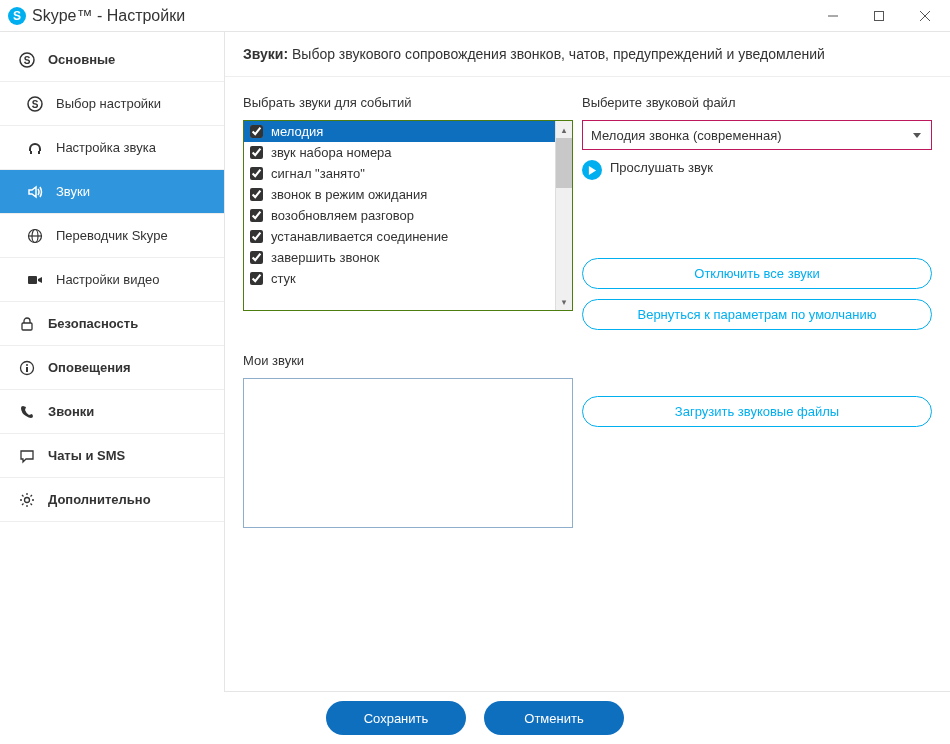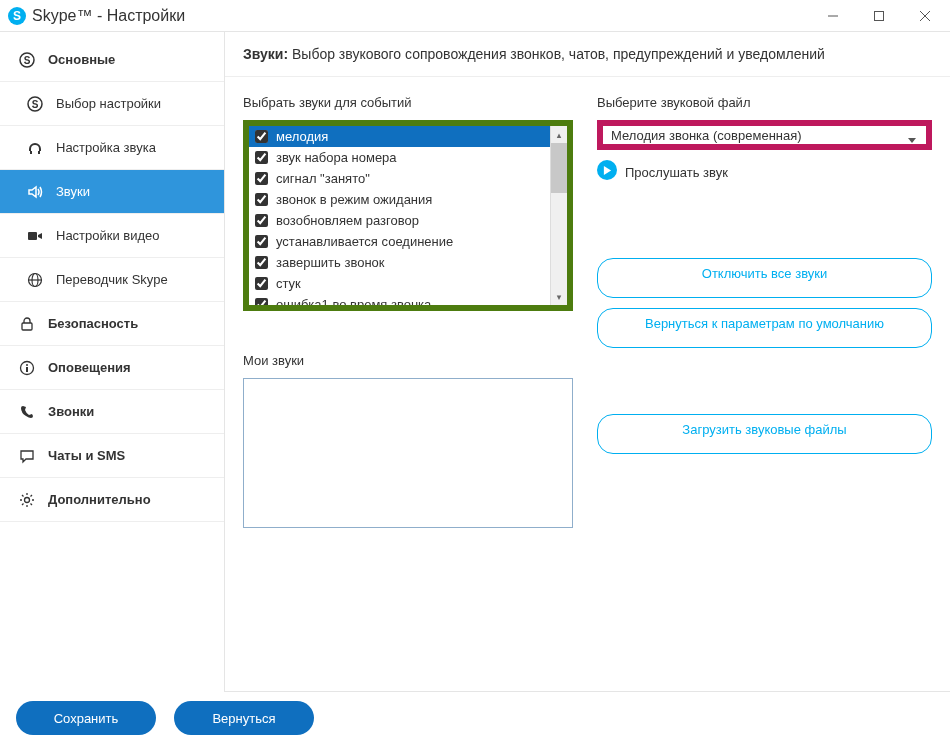--- a/index.html
+++ b/index.html
@@ -17,48 +17,48 @@
     .side-item { display: flex; align-items: center; height: 44px; padding: 0 16px; border-bottom: 1px solid #eee; cursor: pointer; }
     .side-item.header { font-weight: 600; }
     .side-item.sub { padding-left: 24px; }
     .side-item.active { background: #2f95dc; color: #fff; }
     .side-item .icon { width: 22px; display: flex; align-items: center; justify-content: center; margin-right: 10px; }
     .side-item .icon svg { width: 16px; height: 16px; }
 
     .main { flex: 1; display: flex; flex-direction: column; border-bottom: 1px solid #e5e5e5;}
     .main-header { padding: 14px 18px; border-bottom: 1px solid #eee; font-size: 14px; color: #333; }
     .main-header b { font-weight: 600; }
-    .main-body { flex: 1; padding: 18px; display: flex; gap: 24px; }
+    .main-body { flex: 1; padding: 18px; display: flex; gap: 9px; }
     .col-left { width: 330px; }
     .col-right { flex: 1; }
 
     .section-label { font-size: 13px; color: #333; margin-bottom: 10px; }
-    .event-list { border: 6px solid #4d7c0f; height: 191px; display: flex; }
+    .event-list { border: 1px solid #4d7c0f; height: 191px; display: flex; }
     .event-list-inner { flex: 1; overflow: hidden; }
     .event-row { display: flex; align-items: center; height: 21px; padding: 0 6px; font-size: 13px; cursor: pointer; }
     .event-row.selected { background: #0f6fbf; color: #fff; }
     .event-row input[type=checkbox] { margin-right: 8px; width: 13px; height: 13px; accent-color: #333; }
     .event-list-scroll { width: 17px; background: #f0f0f0; border-left: 1px solid #ddd; display: flex; flex-direction: column; }
     .scroll-arrow { height: 17px; display: flex; align-items: center; justify-content: center; color: #666; font-size: 9px; }
     .scroll-track { flex: 1; background: #f0f0f0; }
     .scroll-thumb { height: 50px; background: #c8c8c8; }
 
-    .select-box { width: 100%; height: 30px; border: 6px solid #be185d; display: flex; align-items: center; padding: 0 8px; font-size: 13px; cursor: pointer; position: relative; }
+    .select-box { width: 100%; height: 30px; border: 1px solid #be185d; display: flex; align-items: center; padding: 0 8px; font-size: 13px; cursor: pointer; position: relative; }
     .select-box::after { content: ""; position: absolute; right: 10px; top: 12px; border-left: 4px solid transparent; border-right: 4px solid transparent; border-top: 5px solid #555; }
 
-    .play-row { display: flex; align-items: flex-end; margin-top: 10px; cursor: pointer; }
+    .play-row { display: flex; align-items: flex-start; margin-top: 10px; cursor: pointer; }
     .play-icon { width: 20px; height: 20px; border-radius: 50%; background: #00aff0; display: flex; align-items: center; justify-content: center; margin-right: 8px; }
     .play-icon svg { fill: #fff; width: 9px; height: 9px; margin-left: 1px;}
 
-    .pill-btn { display: block; width: 100%; height: 40px; border: 1px solid #00aff0; background: #fff; color: #00aff0; border-radius: 16px; font-size: 13px; margin-top: 10px; cursor: pointer; text-align: center; line-height: 30px; }
+    .pill-btn { display: block; width: 100%; height: 31px; border: 1px solid #00aff0; background: #fff; color: #00aff0; border-radius: 16px; font-size: 13px; margin-top: 10px; cursor: pointer; text-align: center; line-height: 30px; }
     .pill-group { margin-top: 78px; }
 
     .my-sounds-box { border: 1px solid #8faecb; height: 150px; }
 
-    .footer { height: 52px; display: flex; align-items: center; justify-content: flex-start; padding: 0 16px; gap: 18px; }
+    .footer { height: 52px; display: flex; align-items: center; justify-content: center; padding: 0 16px; gap: 18px; }
     .footer-btn { width: 140px; height: 34px; border-radius: 17px; color: #fff; background: #0f6fbf; border: none; font-size: 13px; cursor: pointer; }
   </style>
 </head>
 <body>
 
 <div class="titlebar">
   <div class="titlebar-icon">S</div>
   <div class="titlebar-title">Skype™ - Настройки</div>
   <div class="win-controls">
     <div class="win-btn">
@@ -113,35 +113,35 @@
       <span class="icon">
           <svg viewBox="0 0 16 16">
             <path d="M2 6 h3 l4 -3 v10 l-4 -3 H2 z M11 5 q2 3 0 6 M13 3 q3 5 0 10" fill="none" stroke="currentColor" stroke-width="1.5"></path>
           </svg>
         </span>
       <span>Звуки</span>
     </div>
     <div class="side-item sub">
       <span class="icon">
           <svg viewBox="0 0 16 16">
-            <rect x="1" y="4" width="9" height="8" rx="1" fill="currentColor"></rect>
-            <path d="M11 7 l4 -2 v6 l-4 -2 z" fill="currentColor"></path>
-          </svg>
-        </span>
-      <span>Настройки видео</span>
-    </div>
-    <div class="side-item sub">
-      <span class="icon">
-          <svg viewBox="0 0 16 16">
             <circle cx="8" cy="8" r="6.5" fill="none" stroke="currentColor" stroke-width="1.2"></circle>
             <ellipse cx="8" cy="8" rx="3" ry="6.5" fill="none" stroke="currentColor" stroke-width="1.2"></ellipse>
             <line x1="1.5" y1="8" x2="14.5" y2="8" stroke="currentColor" stroke-width="1.2"></line>
           </svg>
         </span>
       <span>Переводчик Skype</span>
+    </div>
+    <div class="side-item sub">
+      <span class="icon">
+          <svg viewBox="0 0 16 16">
+            <rect x="1" y="4" width="9" height="8" rx="1" fill="currentColor"></rect>
+            <path d="M11 7 l4 -2 v6 l-4 -2 z" fill="currentColor"></path>
+          </svg>
+        </span>
+      <span>Настройки видео</span>
     </div>
     <div class="side-item header">
       <span class="icon">
           <svg viewBox="0 0 16 16">
             <rect x="3" y="7" width="10" height="7" rx="1" fill="none" stroke="currentColor" stroke-width="1.3"></rect>
             <path d="M5 7 V5 a3 3 0 0 1 6 0 v2" fill="none" stroke="currentColor" stroke-width="1.3"></path>
           </svg>
         </span>
       <span>Безопасность</span>
     </div>
@@ -215,24 +215,20 @@
                 <input type="checkbox" checked="" style="">
                 <span>устанавливается соединение</span>
               </div>
             <div class="event-row">
                 <input type="checkbox" checked="" style="">
                 <span>завершить звонок</span>
               </div>
             <div class="event-row">
                 <input type="checkbox" checked="" style="">
                 <span>стук</span>
-              </div>
-            <div class="event-row">
-                <input type="checkbox" checked="" style="">
-                <span>ошибка1 во время звонка</span>
               </div>
           </div>
           <div class="event-list-scroll">
             <div class="scroll-arrow">▴</div>
             <div class="scroll-track">
                 <div class="scroll-thumb"></div>
               </div>
             <div class="scroll-arrow">▾</div>
           </div>
         </div>
@@ -263,14 +259,14 @@
 
         <div style="height:56px"></div>
         <div class="pill-btn">Загрузить звуковые файлы</div>
       </div>
     </div>
   </div>
 </div>
 
 <div class="footer">
   <button class="footer-btn">Сохранить</button>
-  <button class="footer-btn">Вернуться</button>
+  <button class="footer-btn">Отменить</button>
 </div>
 
 </body></html>

